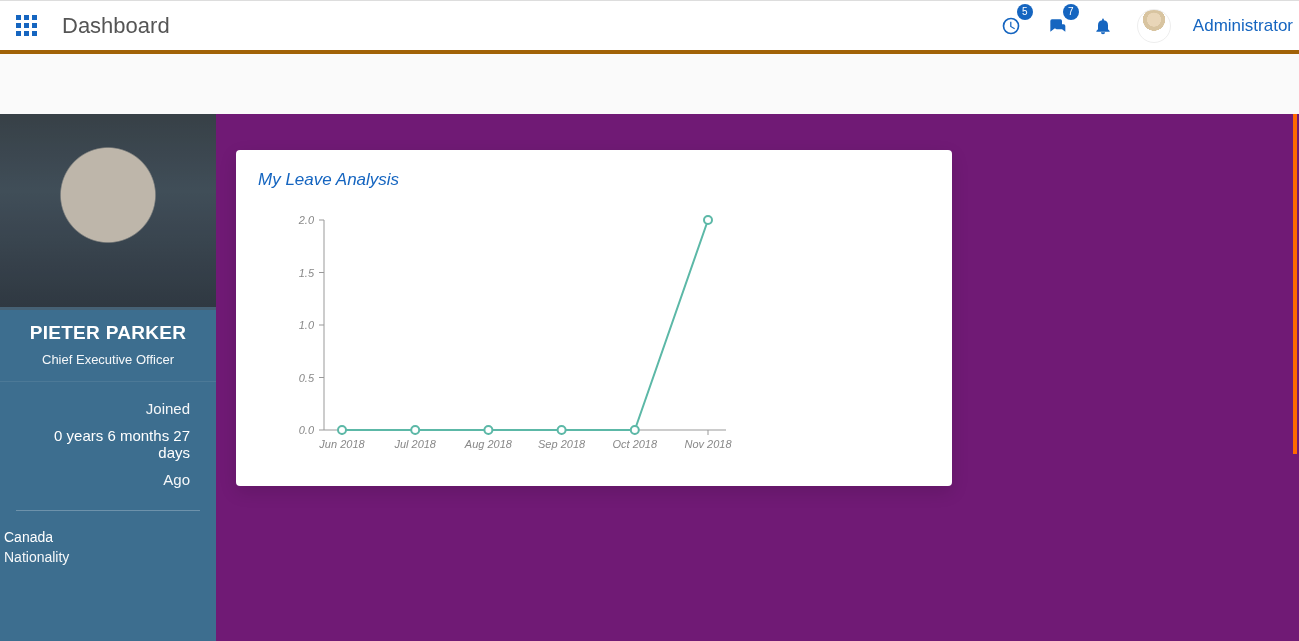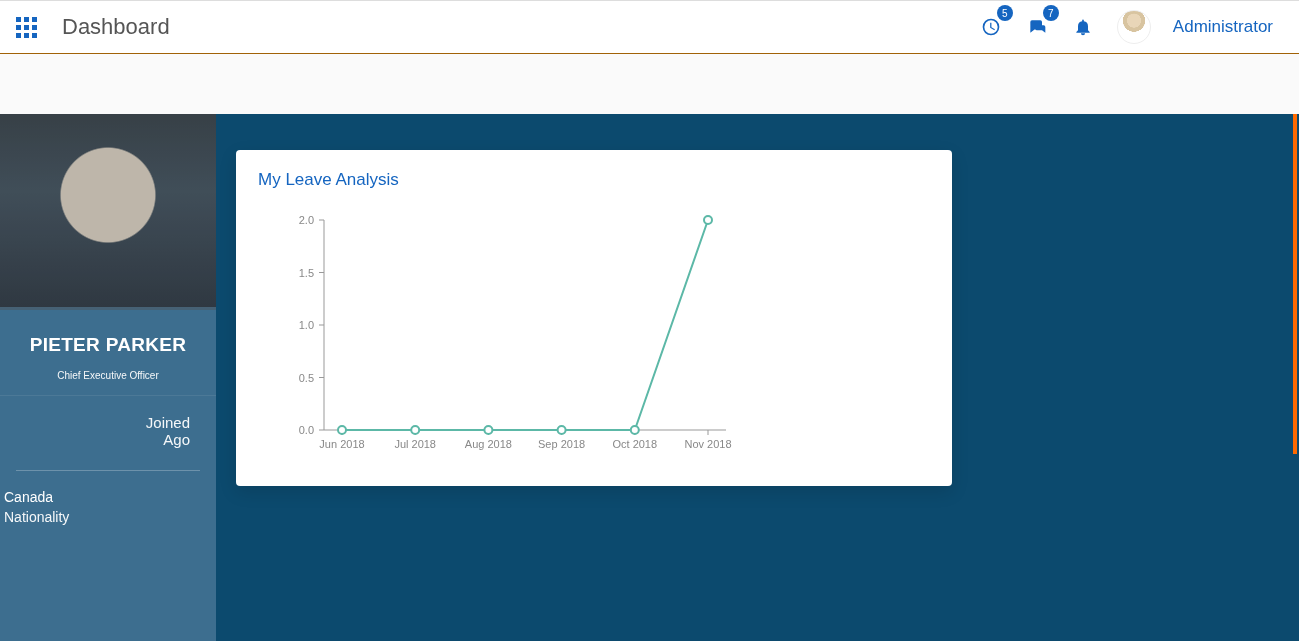--- a/index.html
+++ b/index.html
@@ -7,24 +7,24 @@
     font-family: -apple-system, BlinkMacSystemFont, "Segoe UI", Arial, sans-serif;
     background: #fff;
     width: 1299px;
     height: 641px;
     overflow: hidden;
   }
   
   .topbar {
     height: 54px;
     border-top: 1px solid #ddd;
-    border-bottom: 1px solid #a16207;
+    border-bottom: 4px solid #a16207;
     display: flex;
     align-items: center;
-    padding: 0 26px 0 10px;
+    padding: 0 6px 0 10px;
     background: #fff;
   }
   .apps-btn {
     width: 32px; height: 32px;
     display: flex; align-items: center; justify-content: center;
     cursor: pointer;
     margin-right: 20px;
   }
   .apps-grid {
     display: grid;
@@ -72,45 +72,46 @@
     background:
       radial-gradient(circle at 50% 42%, #c9bca8 0 30%, rgba(0,0,0,0) 31%),
       linear-gradient(180deg, #2b3a44 0%, #34495a 40%, #223140 100%);
     background-blend-mode: normal;
     filter: saturate(.7) contrast(.9);
     border-bottom:3px solid #34607f;
   }
   .name-block {
     background:#3d6e8f;
     text-align:center;
-    padding:24px 8px 14px;
+    padding:12px 8px 14px;
     border-bottom:1px solid rgba(255,255,255,.08);
   }
   .emp-name { font-size:19px; font-weight:600; letter-spacing:.3px; }
-  .emp-role { font-size:10px; margin-top:14px; opacity:.95; }
+  .emp-role { font-size:13px; margin-top:8px; opacity:.95; }
   .joined-block {
     text-align:right;
     padding:18px 10px 22px;
     border-bottom:1px solid rgba(255,255,255,.25);
     margin:0 16px;
   }
   .joined-label, .joined-ago { font-size:15px; opacity:.95; }
   .joined-dur { font-size:15px; margin:10px 0; }
   .info-row { display:flex; padding-top:18px; }
   .info-cell { flex:1; text-align:left; font-size:14px; padding:0 4px; }
   .info-cell + .info-cell { border-left:1px solid rgba(255,255,255,.25); }
   .info-val { display:block; }
   .info-lab { display:block; margin-top:4px; opacity:.95; }
 
   
   .content {
     flex:1;
-    background:#0c4a6e;
+    background:#701a75;
     position:relative;
     padding:36px 20px 20px;
+    font-style:italic;
   }
   .orange-edge { position:absolute; right:2px; top:0; width:4px; height:340px; background:#ff6a00; }
   .card {
     width:716px;
     background:#fff;
     border-radius:4px;
     box-shadow:0 6px 18px rgba(0,0,0,.12);
     padding:20px 22px 26px;
   }
   .card-title { color:#1565c0; font-size:17px; font-weight:500; margin-bottom:20px; }
@@ -169,20 +170,21 @@
 
 <div class="main">
   <aside class="sidebar">
     <div class="profile-photo"></div>
     <div class="name-block">
       <div class="emp-name">PIETER PARKER</div>
       <div class="emp-role">Chief Executive Officer</div>
     </div>
     <div class="joined-block">
       <div class="joined-label">Joined</div>
+      <div class="joined-dur">0 years 6 months 27 days</div>
       <div class="joined-ago">Ago</div>
     </div>
     <div class="info-row">
       <div class="info-cell">
         <span class="info-val">Canada</span>
         <span class="info-lab">Nationality</span>
       </div>
     </div>
   </aside>
 

